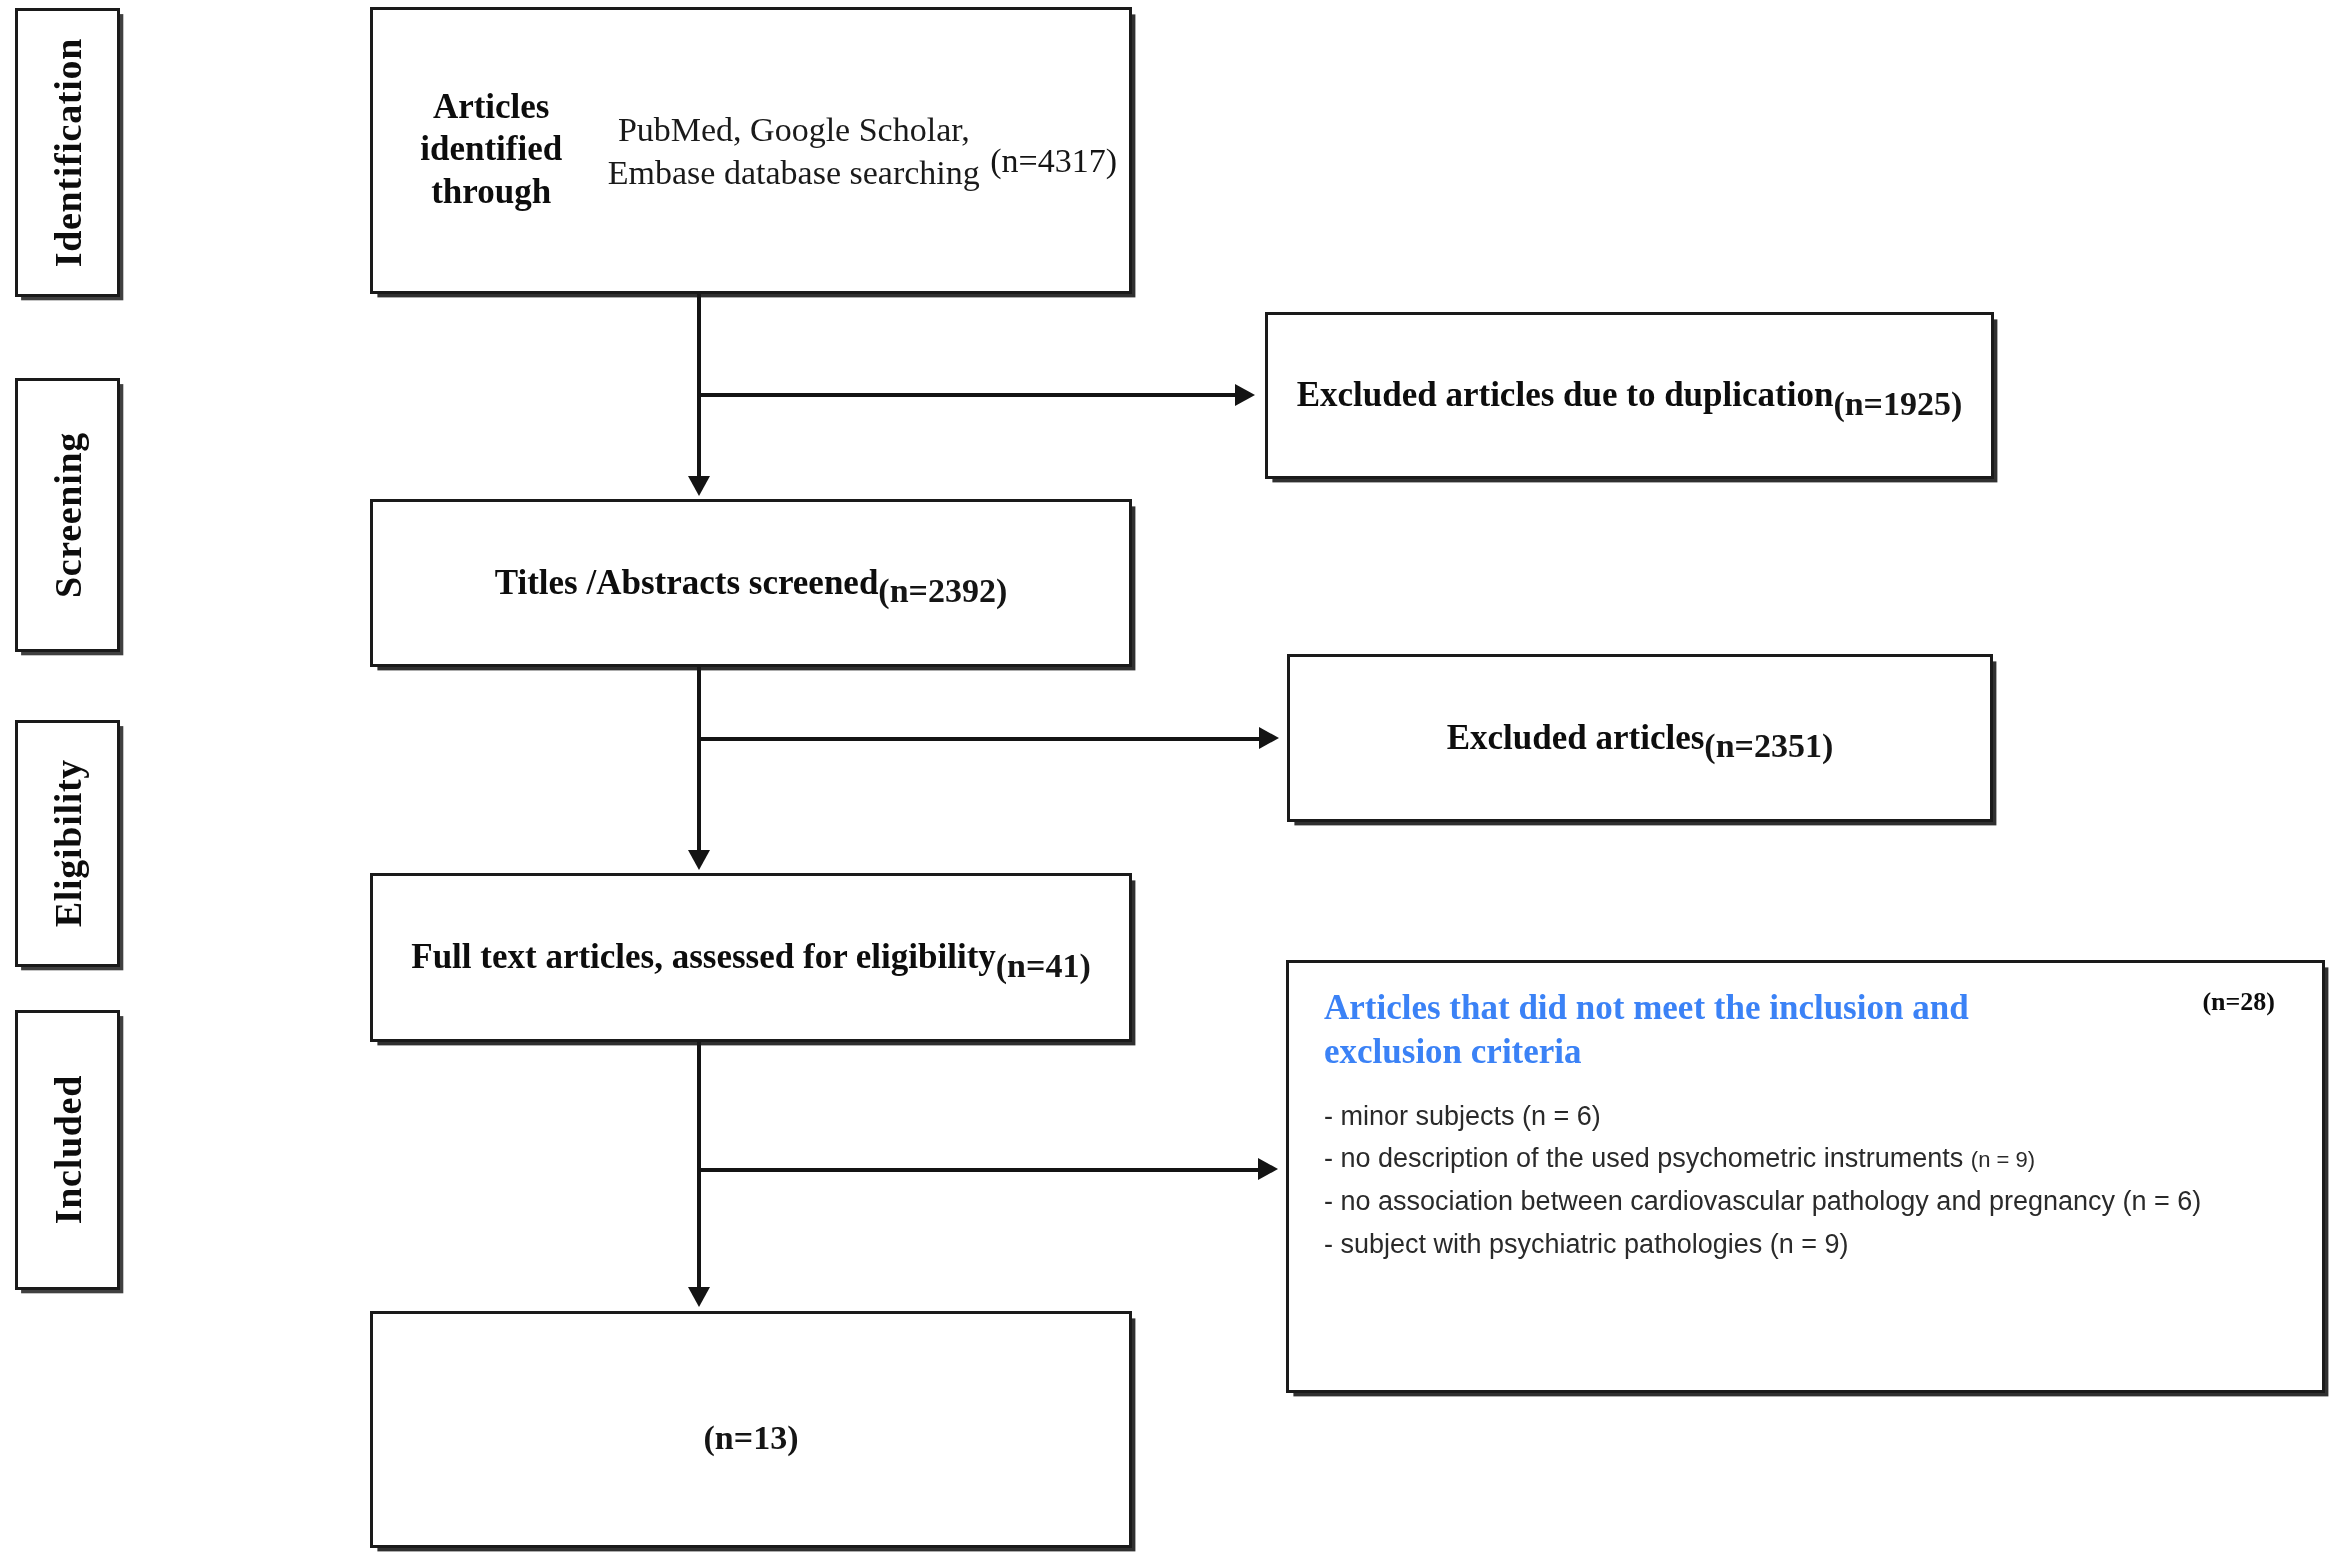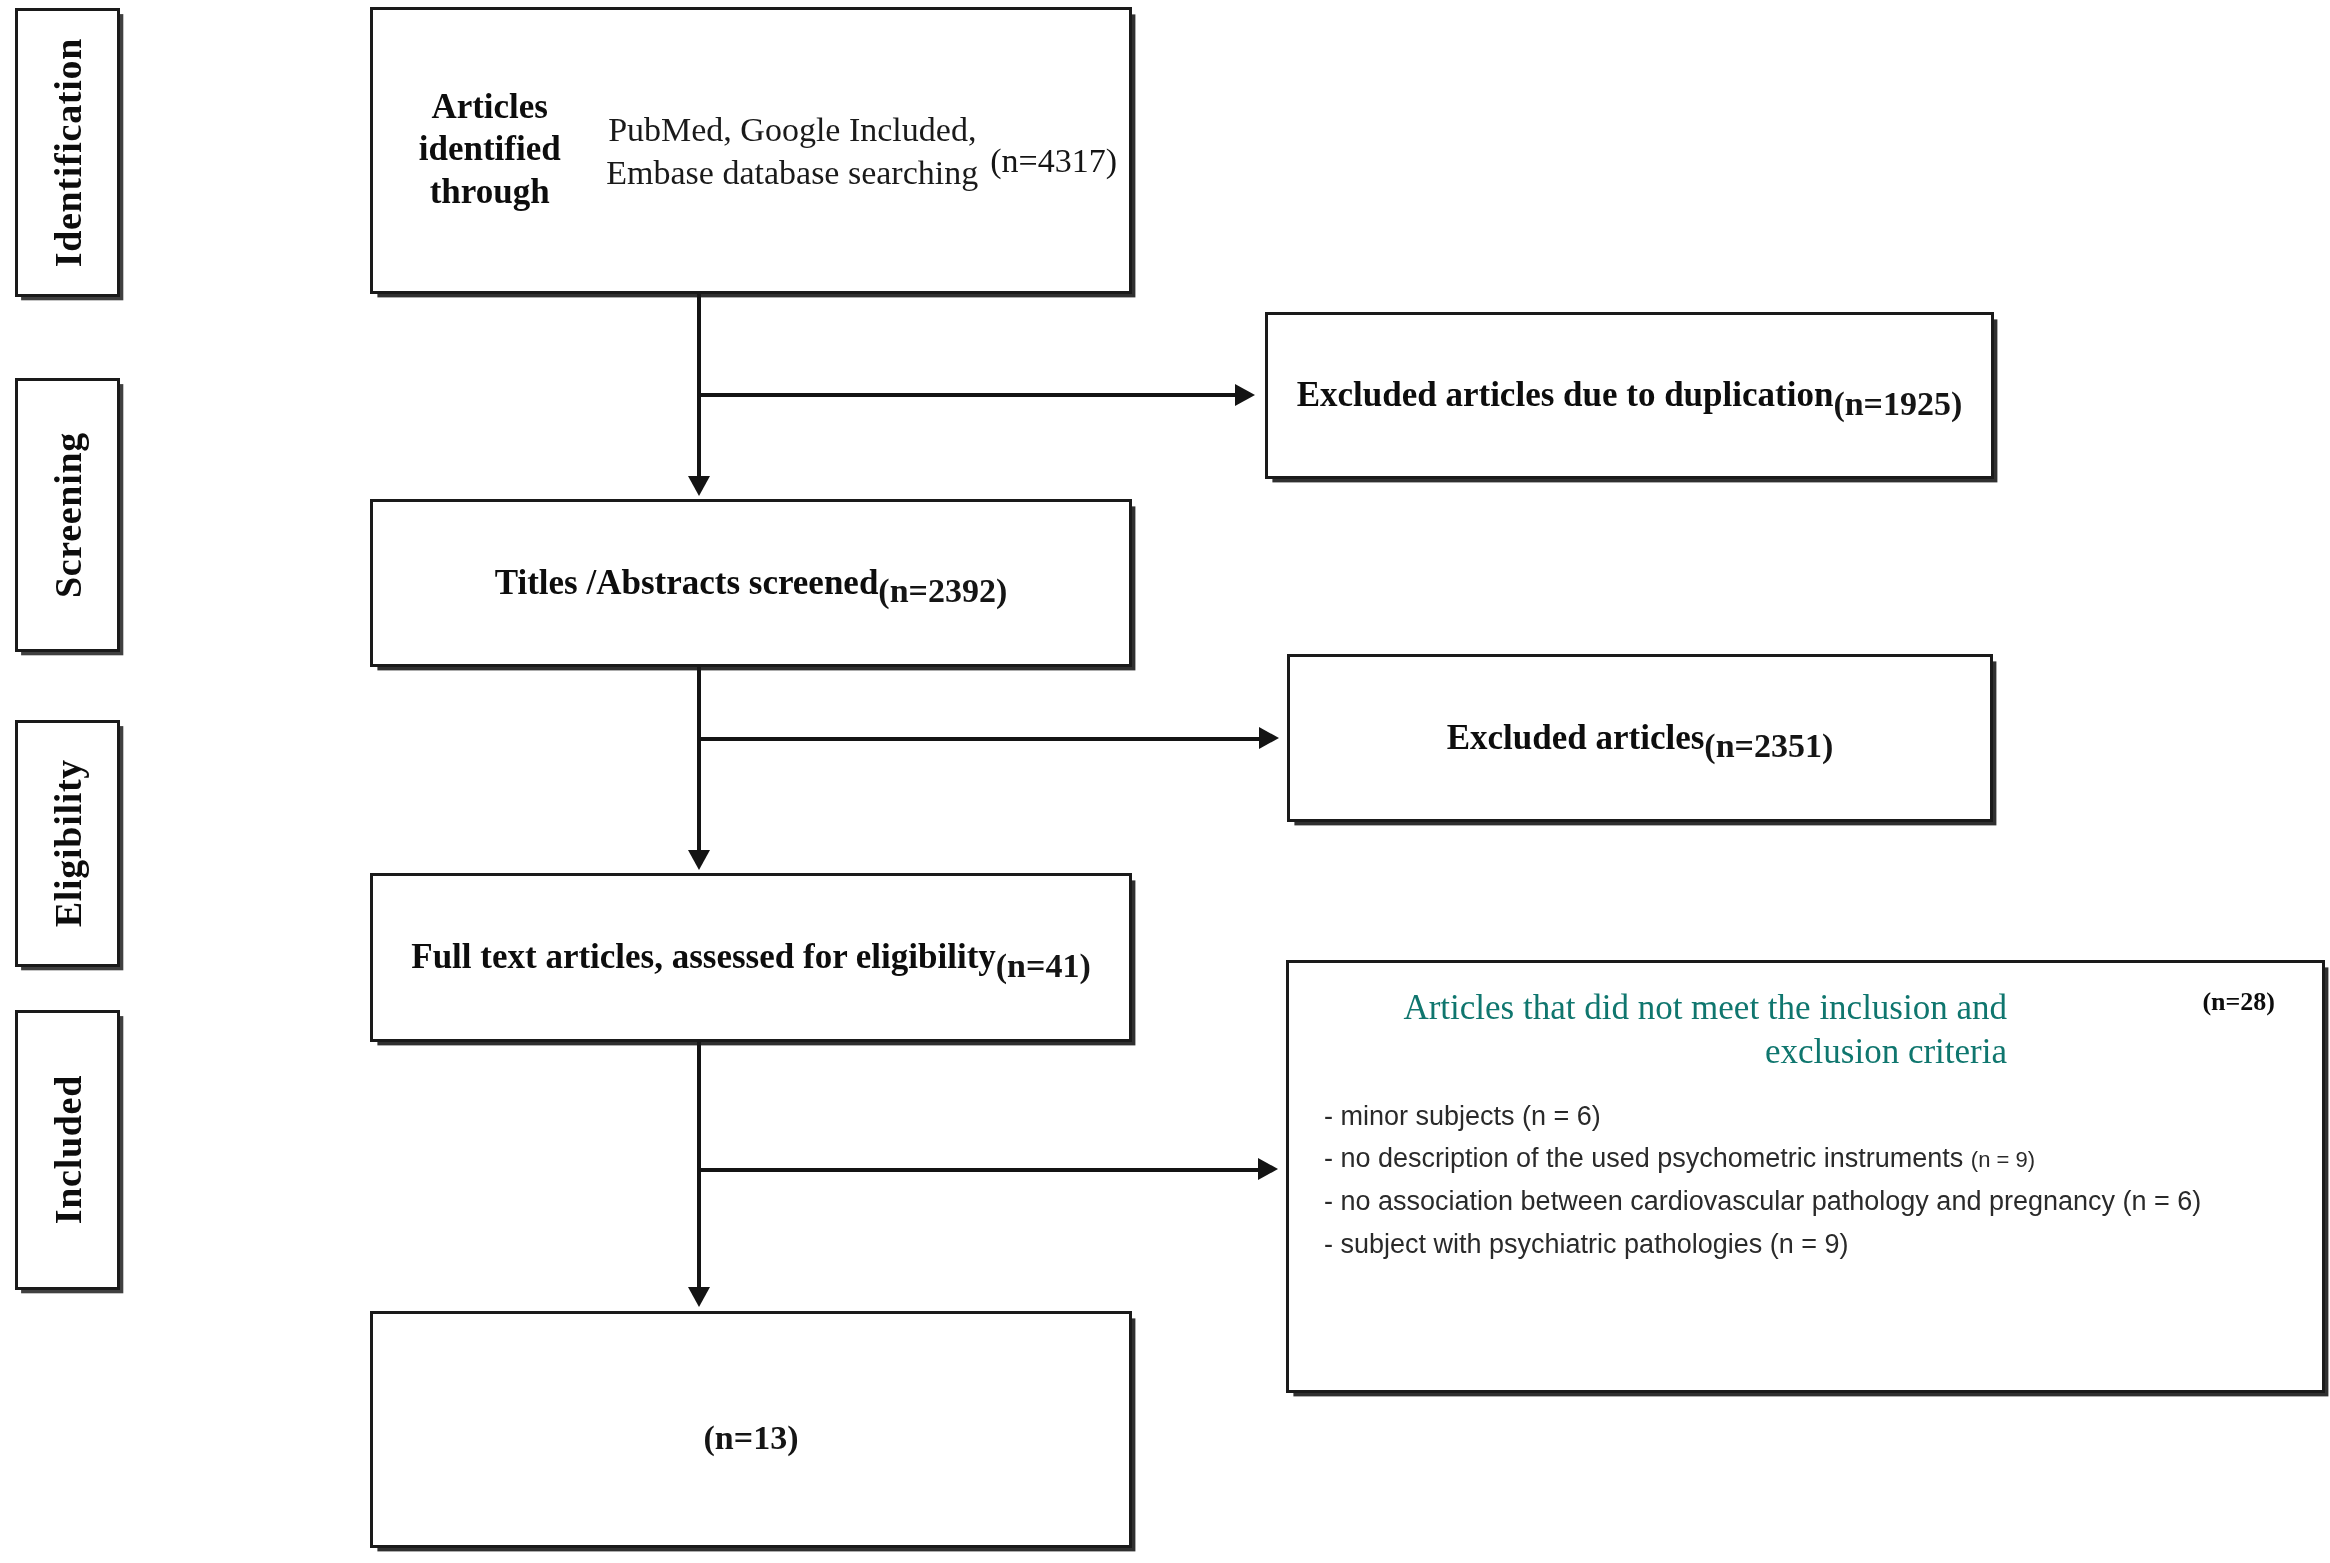--- a/index.html
+++ b/index.html
@@ -88,26 +88,25 @@
     text-align: left;
     justify-content: flex-start;
   }
   .crit-head {
     display: flex;
     align-items: flex-start;
     justify-content: space-between;
     gap: 20px;
   }
   .crit-head-text {
-    font-weight: normal;
+    font-weight: bold;
     font-size: 35px;
     line-height: 1.25;
     max-width: 683px;
-    color: #0f766e;
-    text-align: right;
+    color: #3b82f6;
   }
   .crit-head-count {
     font-weight: bold;
     font-size: 26px;
     line-height: 1.25;
     white-space: nowrap;
     padding-right: 20px;
     color: #0d0d0d;
   }
   .crit-list {
@@ -186,21 +185,21 @@
   <div class="arrow-right" style="left:1259px; top:727px;"></div>
   <div class="arrow-down" style="left:688px; top:850px;"></div>
 
   <div class="vline" style="left:697px; top:1042px; height:247px;"></div>
   <div class="hline" style="left:697px; top:1168px; width:563px;"></div>
   <div class="arrow-right" style="left:1258px; top:1158px;"></div>
   <div class="arrow-down" style="left:688px; top:1287px;"></div>
 
   <div class="flow-box" id="box-identified" style="left:370px; top:6.8px; width:762px; height:287px;">
     <div class="fb-title">Articles identified through</div>
-    <div class="fb-sub">PubMed, Google Included, Embase database searching</div>
+    <div class="fb-sub">PubMed, Google Scholar, Embase database searching</div>
     <div class="fb-count">(n=4317)</div>
   </div>
 
   <div class="flow-box" id="box-duplication" style="left:1265px; top:312px; width:729px; height:167px;">
     <div class="fb-title">Excluded articles due to duplication</div>
     <div class="fb-count bold">(n=1925)</div>
   </div>
 
   <div class="flow-box" id="box-screened" style="left:370px; top:499px; width:762px; height:168px;">
     <div class="fb-title">Titles /Abstracts screened</div>

